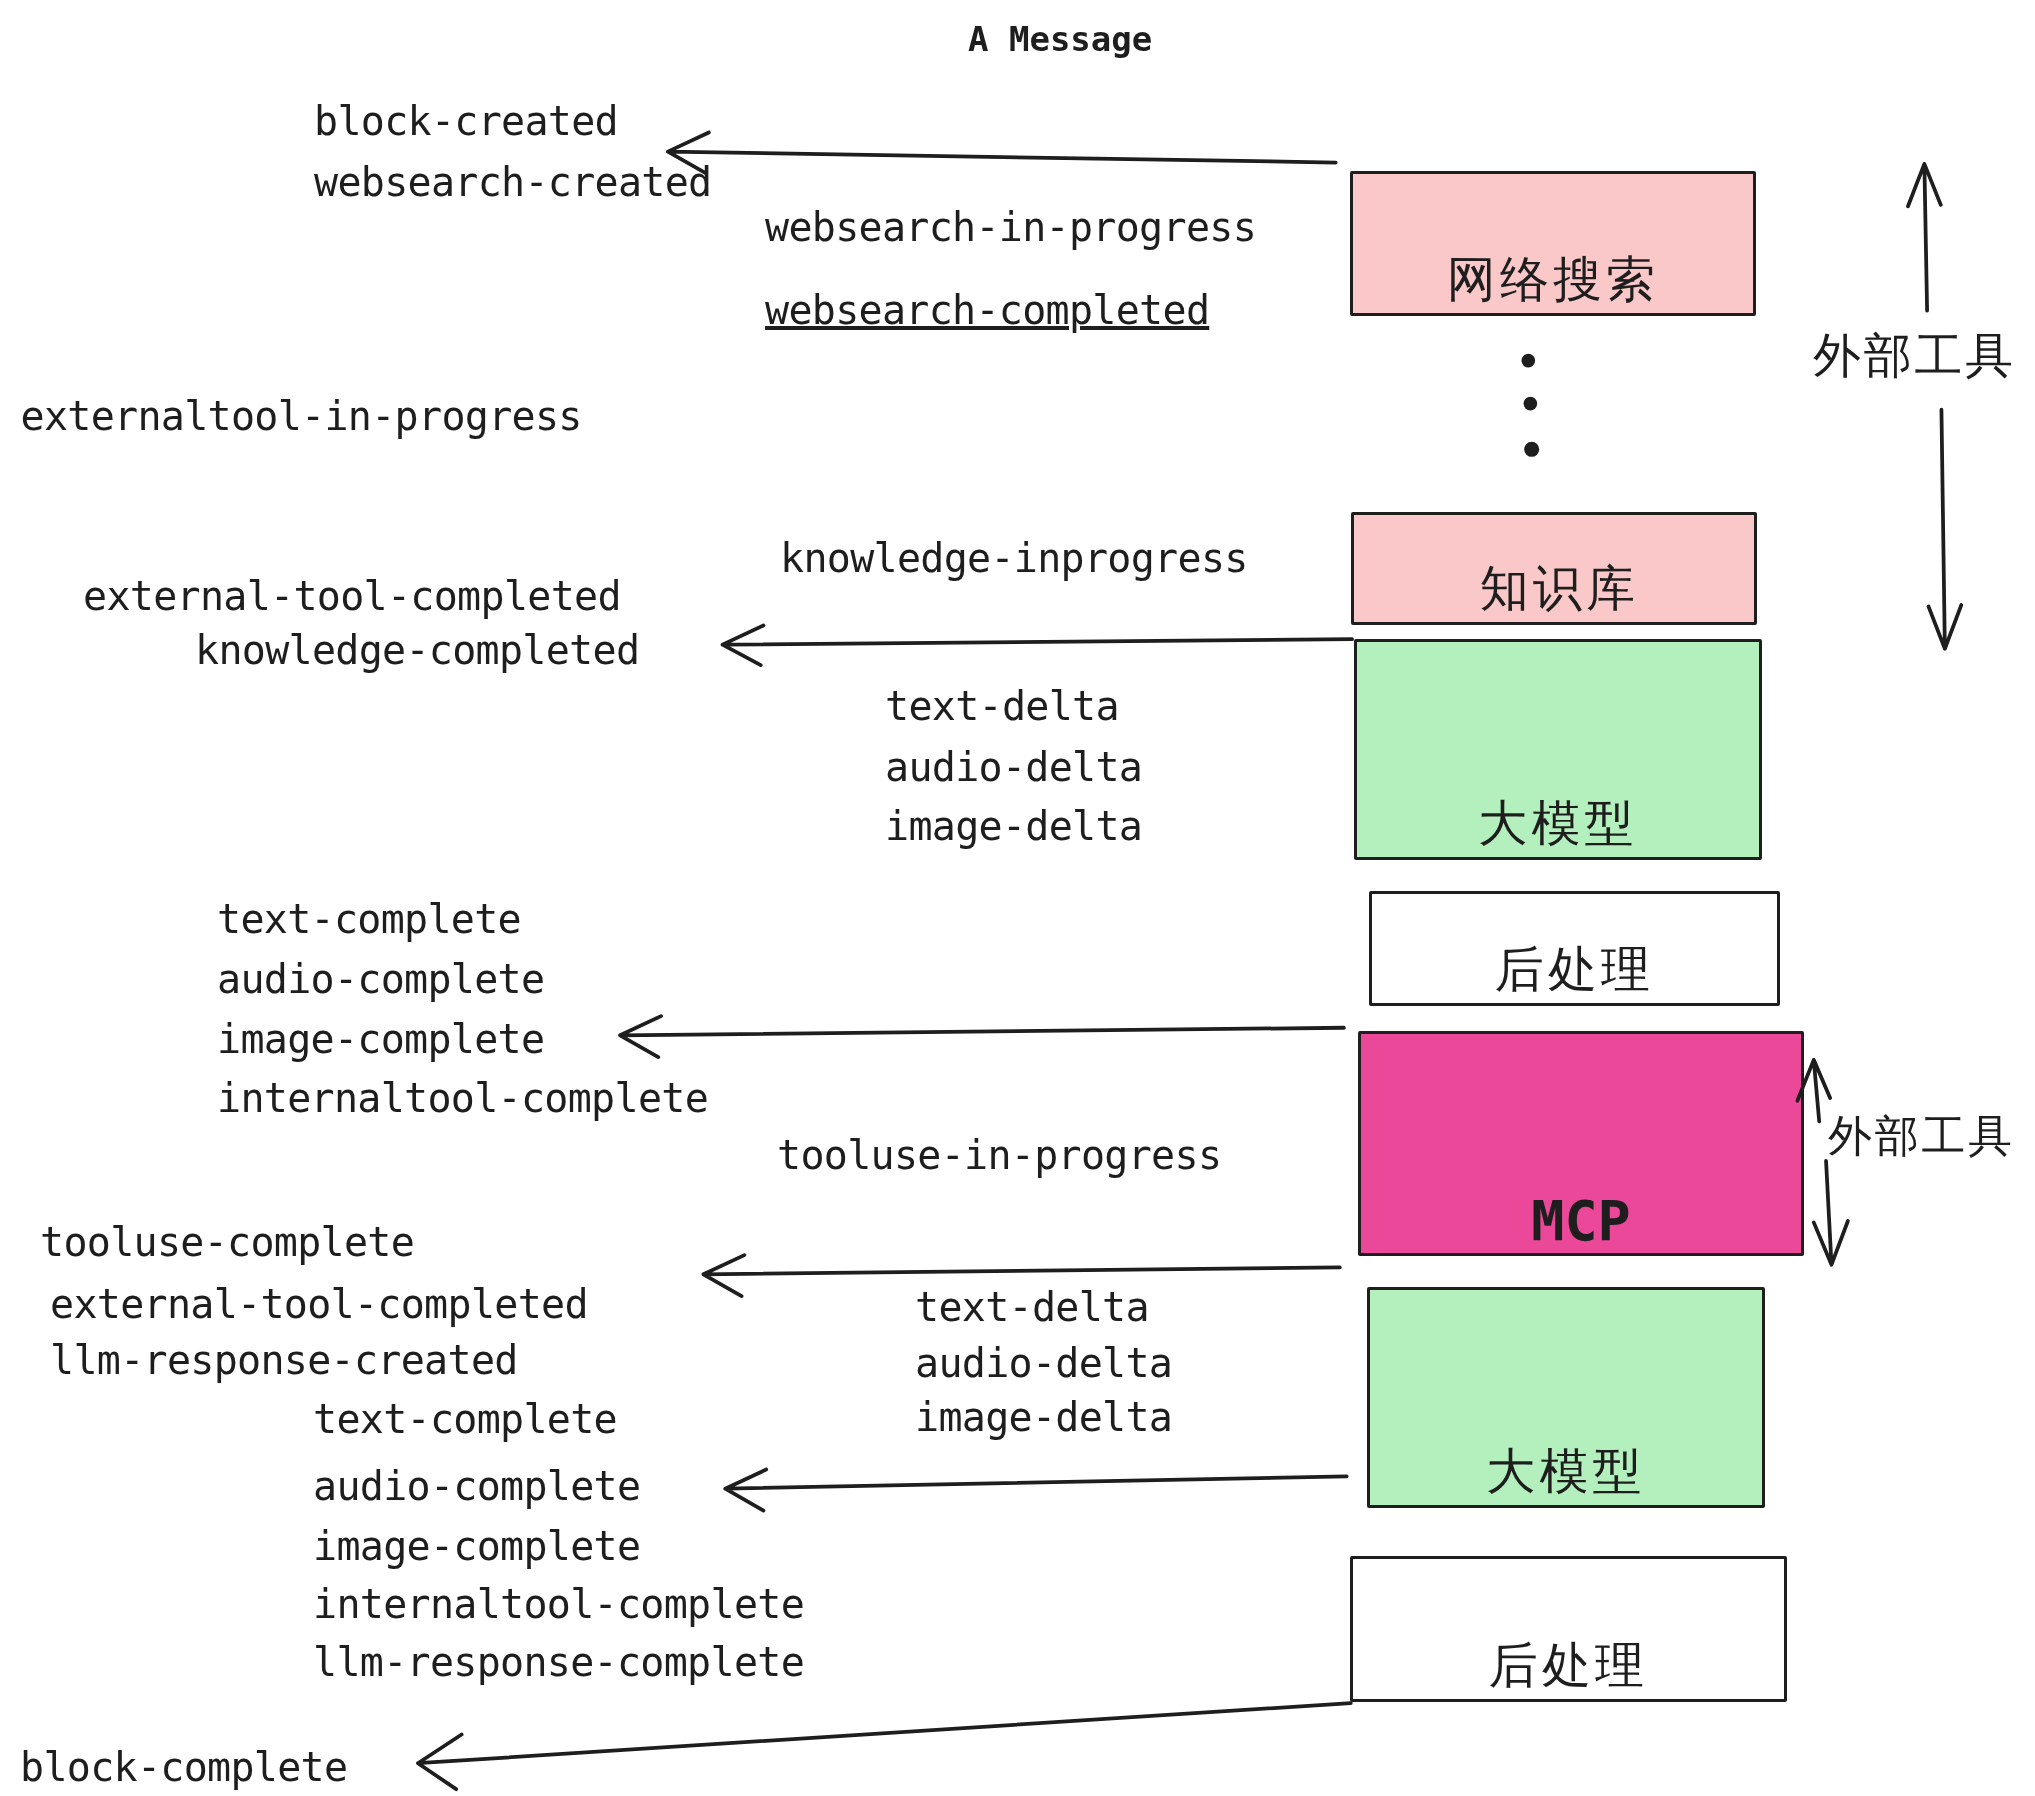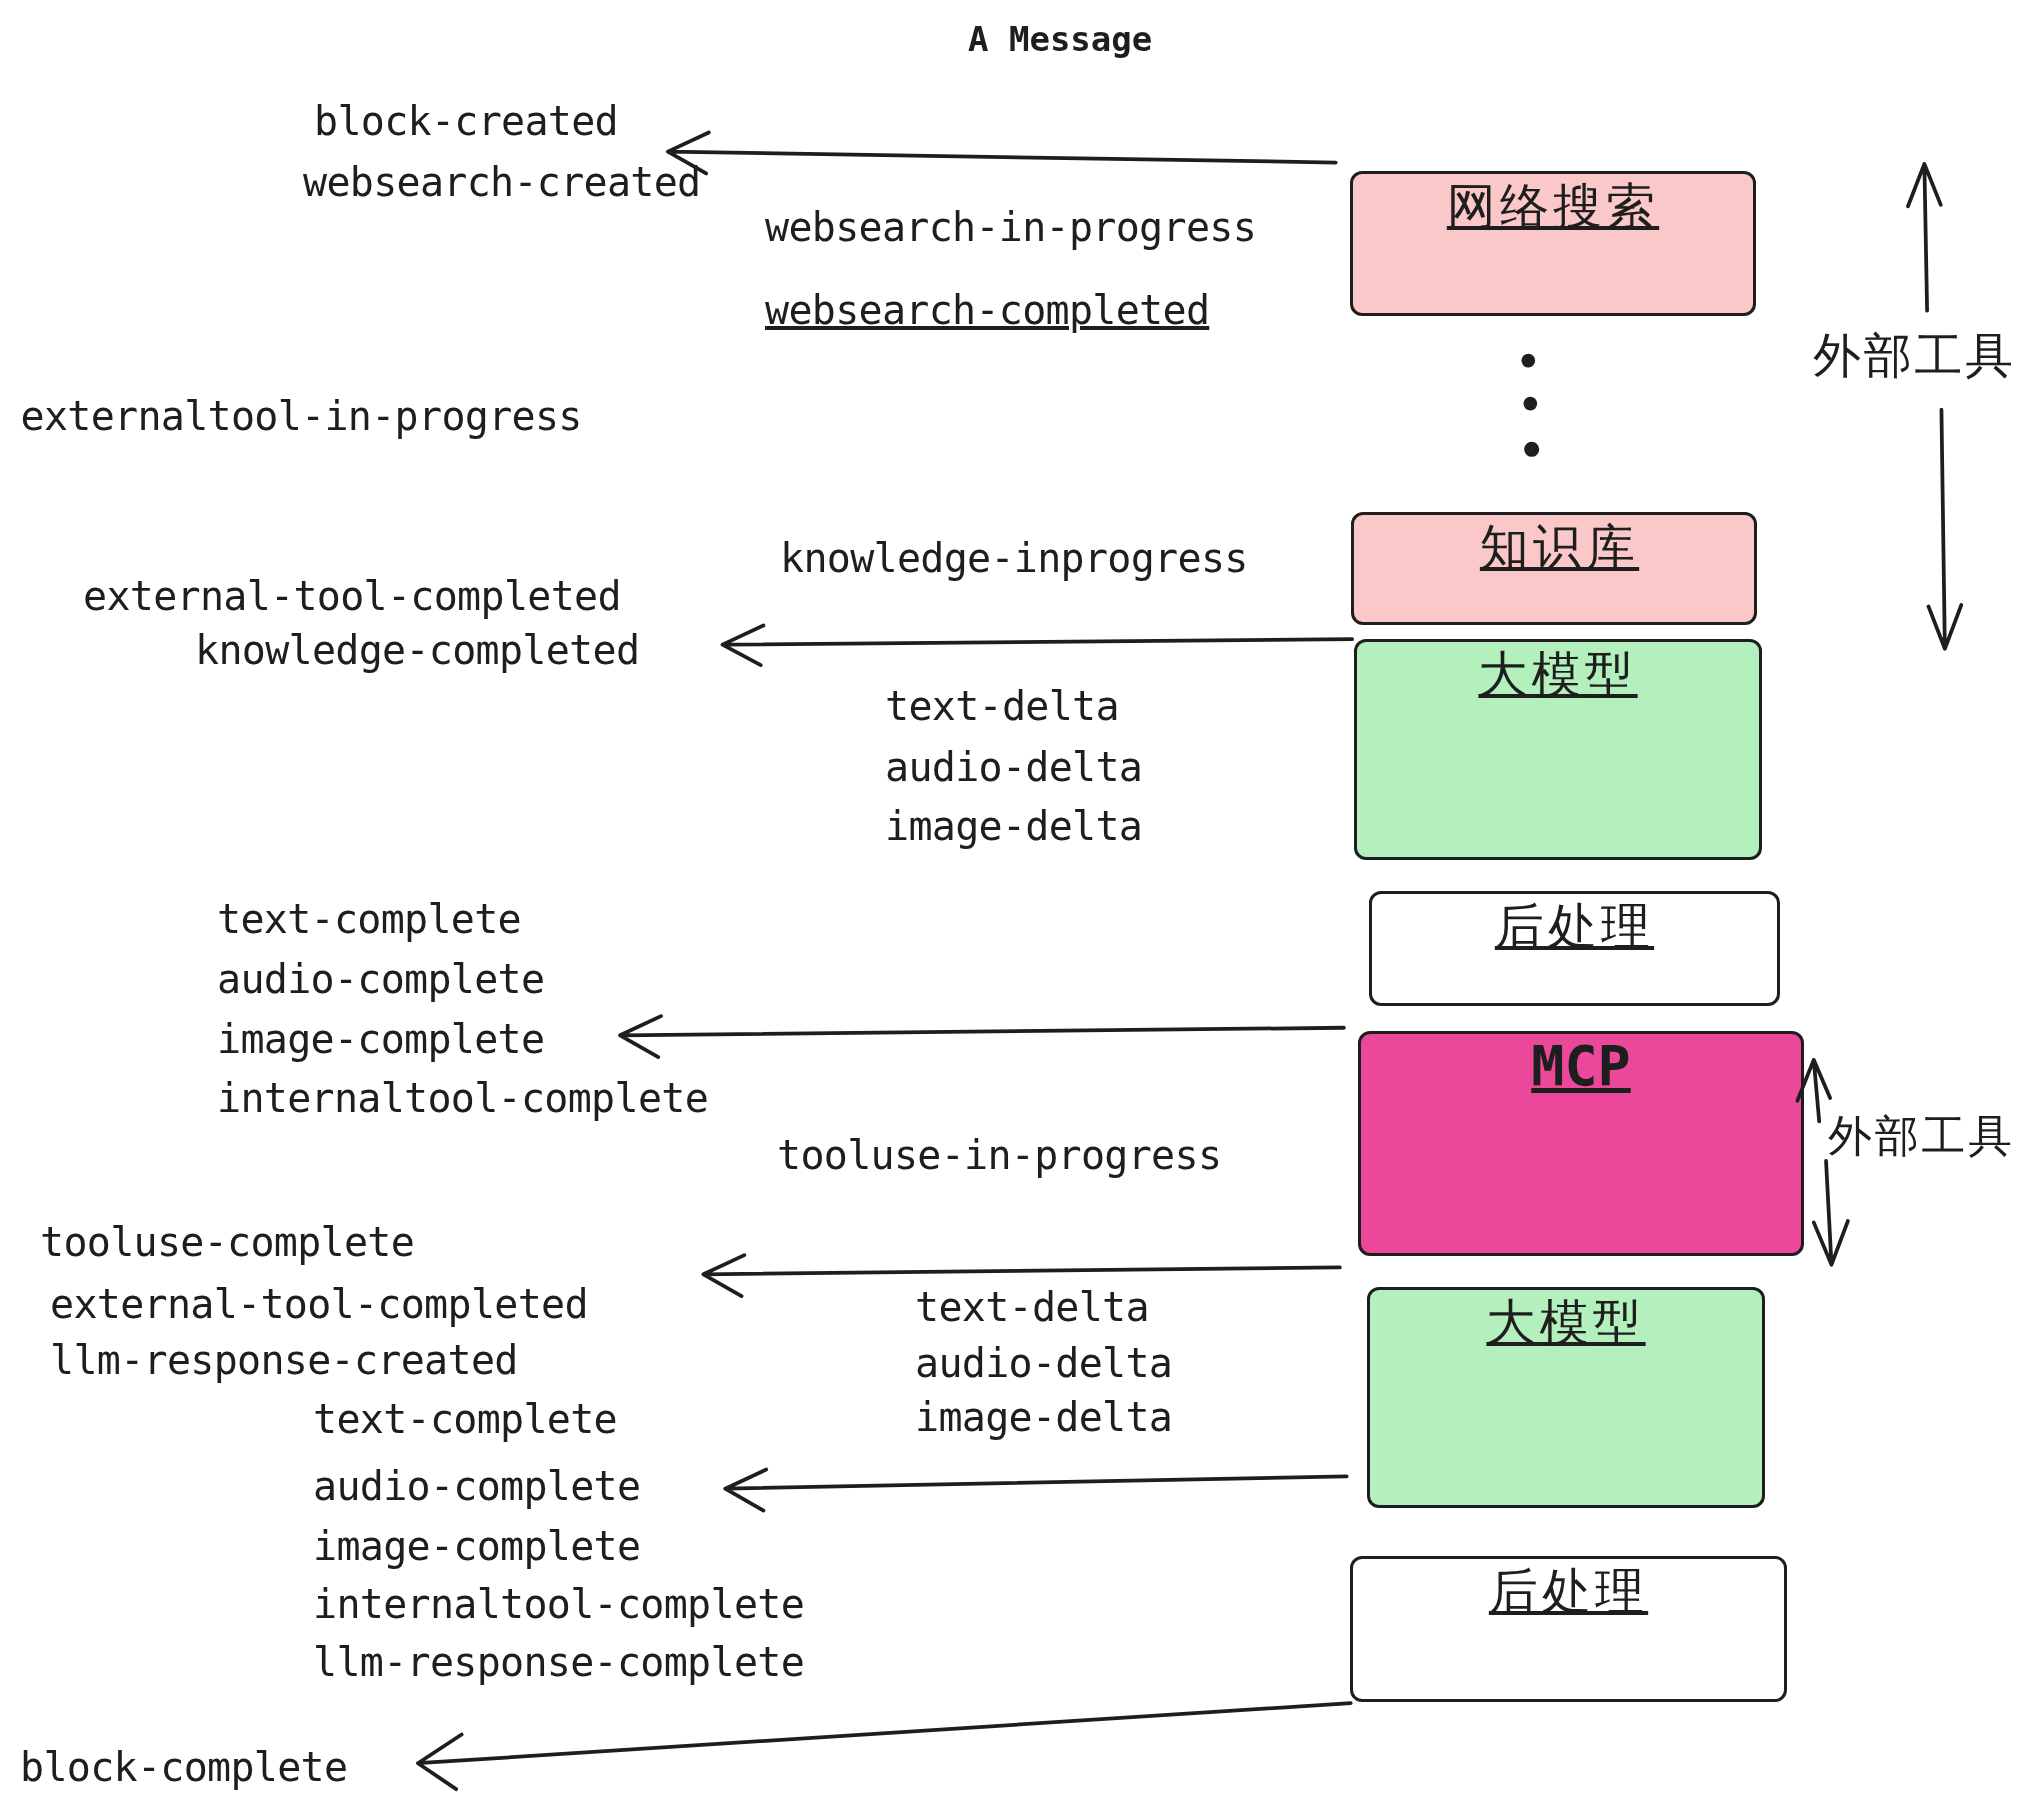--- a/index.html
+++ b/index.html
@@ -18,23 +18,23 @@
   }
   .evt {
     position:absolute;
     font-size:40px; line-height:49px;
     white-space:nowrap;
     letter-spacing:-0.7px;
   }
   .box {
     position:absolute;
     border:3.4px solid #1e1e1e;
-    border-radius:12px;
+    border-radius:2px;
     box-sizing:border-box;
-    display:flex; align-items:flex-start; justify-content:center;text-decoration:underline;
+    display:flex; align-items:flex-end; justify-content:center;
   }
   .box .zh {
     font-family:"DejaVu Sans", sans-serif;
     font-size:49px; font-weight:500;
     letter-spacing:4.1px;
     white-space:nowrap;
   }
   .box .mono {
     font-family:"DejaVu Sans Mono", monospace;
     font-size:55px; font-weight:bold;
@@ -75,21 +75,21 @@
   <span class="mono">MCP</span>
 </div>
 <div class="box" style="left: 1367px; top: 1287px; width: 398px; height: 221px; background-color: rgb(180, 240, 189);">
   <span class="zh">大模型</span>
 </div>
 <div class="box" style="left: 1350px; top: 1556px; width: 437px; height: 146px; background-color: rgb(255, 255, 255);">
   <span class="zh">后处理</span>
 </div>
 
 <div class="evt" style="left:314px;  top:97px;">block-created</div>
-<div class="evt" style="left:303px;  top:158px;text-align:right;">websearch-created</div>
+<div class="evt" style="left:314px;  top:158px;text-align:right;">websearch-created</div>
 <div class="evt" style="left:765px; top:203px;">websearch-in-progress</div>
 <div class="evt" style="left:765px; top:286px;text-decoration:underline;">websearch-completed</div>
 <div class="evt" style="left:20.5px;   top:392px;">externaltool-in-progress</div>
 <div class="evt" style="left:780px; top:534px;">knowledge-inprogress</div>
 <div class="evt" style="left:83px;  top:572px;">external-tool-completed</div>
 <div class="evt" style="left:195px;  top:626px;">knowledge-completed</div>
 <div class="evt" style="left:885px; top:682px;">text-delta</div>
 <div class="evt" style="left:885px; top:743px;">audio-delta</div>
 <div class="evt" style="left:885px; top:802px;">image-delta</div>
 <div class="evt" style="left:217px;  top:895px;">text-complete</div>

